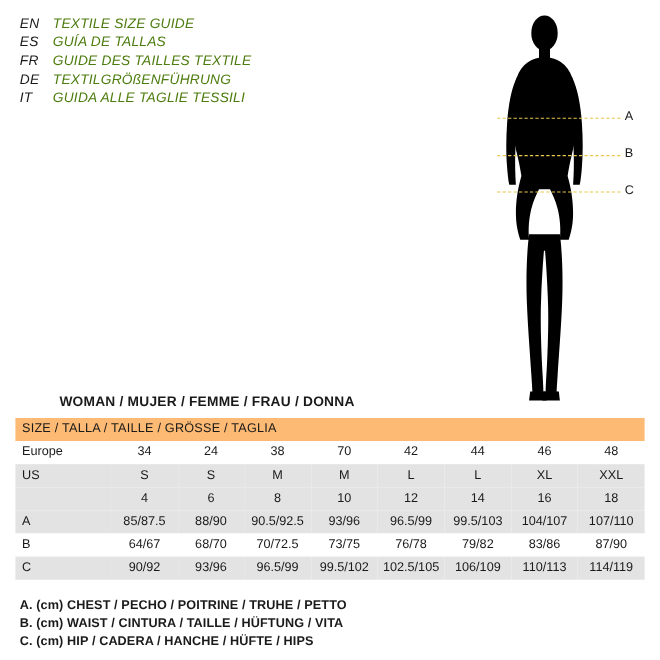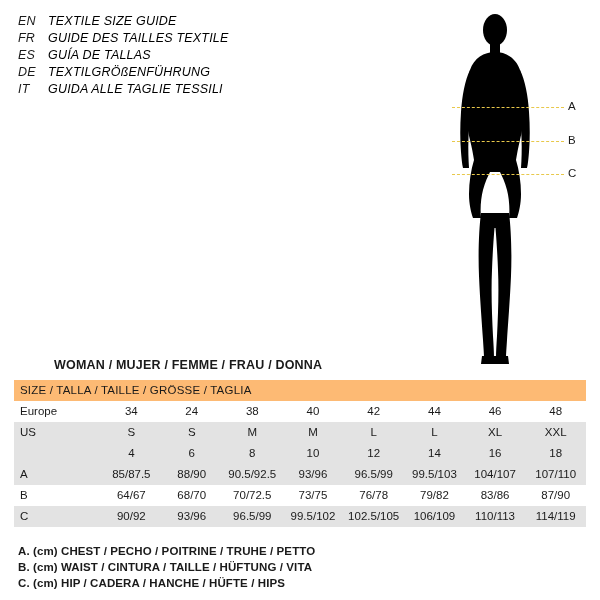--- a/index.html
+++ b/index.html
@@ -36,21 +36,21 @@
     font-size: 12.5px;
     letter-spacing: 0.2px;
     font-style: italic;
   }
   .lang-code {
     width: 30px;
     flex: 0 0 30px;
     color: #1a1a1a;
   }
   .lang-text {
-    color: #000000;
+    color: #4d7c0f;
   }
 
   
   .figure-wrap {
     position: absolute;
     left: 380px;
     top: 8px;
     width: 210px;
     height: 360px;
   }
@@ -135,26 +135,26 @@
 <body>
 
 <div class="page">
 
   <div class="lang-block">
     <div class="lang-row">
       <span class="lang-code">EN</span>
       <span class="lang-text">TEXTILE SIZE GUIDE</span>
     </div>
     <div class="lang-row">
+      <span class="lang-code">ES</span>
+      <span class="lang-text">GUÍA DE TALLAS</span>
+    </div>
+    <div class="lang-row">
       <span class="lang-code">FR</span>
       <span class="lang-text">GUIDE DES TAILLES TEXTILE</span>
-    </div>
-    <div class="lang-row">
-      <span class="lang-code">ES</span>
-      <span class="lang-text">GUÍA DE TALLAS</span>
     </div>
     <div class="lang-row">
       <span class="lang-code">DE</span>
       <span class="lang-text">TEXTILGRÖßENFÜHRUNG</span>
     </div>
     <div class="lang-row">
       <span class="lang-code">IT</span>
       <span class="lang-text">GUIDA ALLE TAGLIE TESSILI</span>
     </div>
   </div>
@@ -236,21 +236,21 @@
   <table class="size-table">
     <tbody>
       <tr class="header-row">
         <td colspan="9">SIZE / TALLA / TAILLE / GRÖSSE / TAGLIA</td>
       </tr>
       <tr class="plain">
         <td class="label-col">Europe</td>
         <td class="val">34</td>
         <td class="val">24</td>
         <td class="val">38</td>
-        <td class="val">40</td>
+        <td class="val">70</td>
         <td class="val">42</td>
         <td class="val">44</td>
         <td class="val">46</td>
         <td class="val">48</td>
       </tr>
       <tr class="shade">
         <td class="label-col">US</td>
         <td class="val">S</td>
         <td class="val">S</td>
         <td class="val">M</td>

